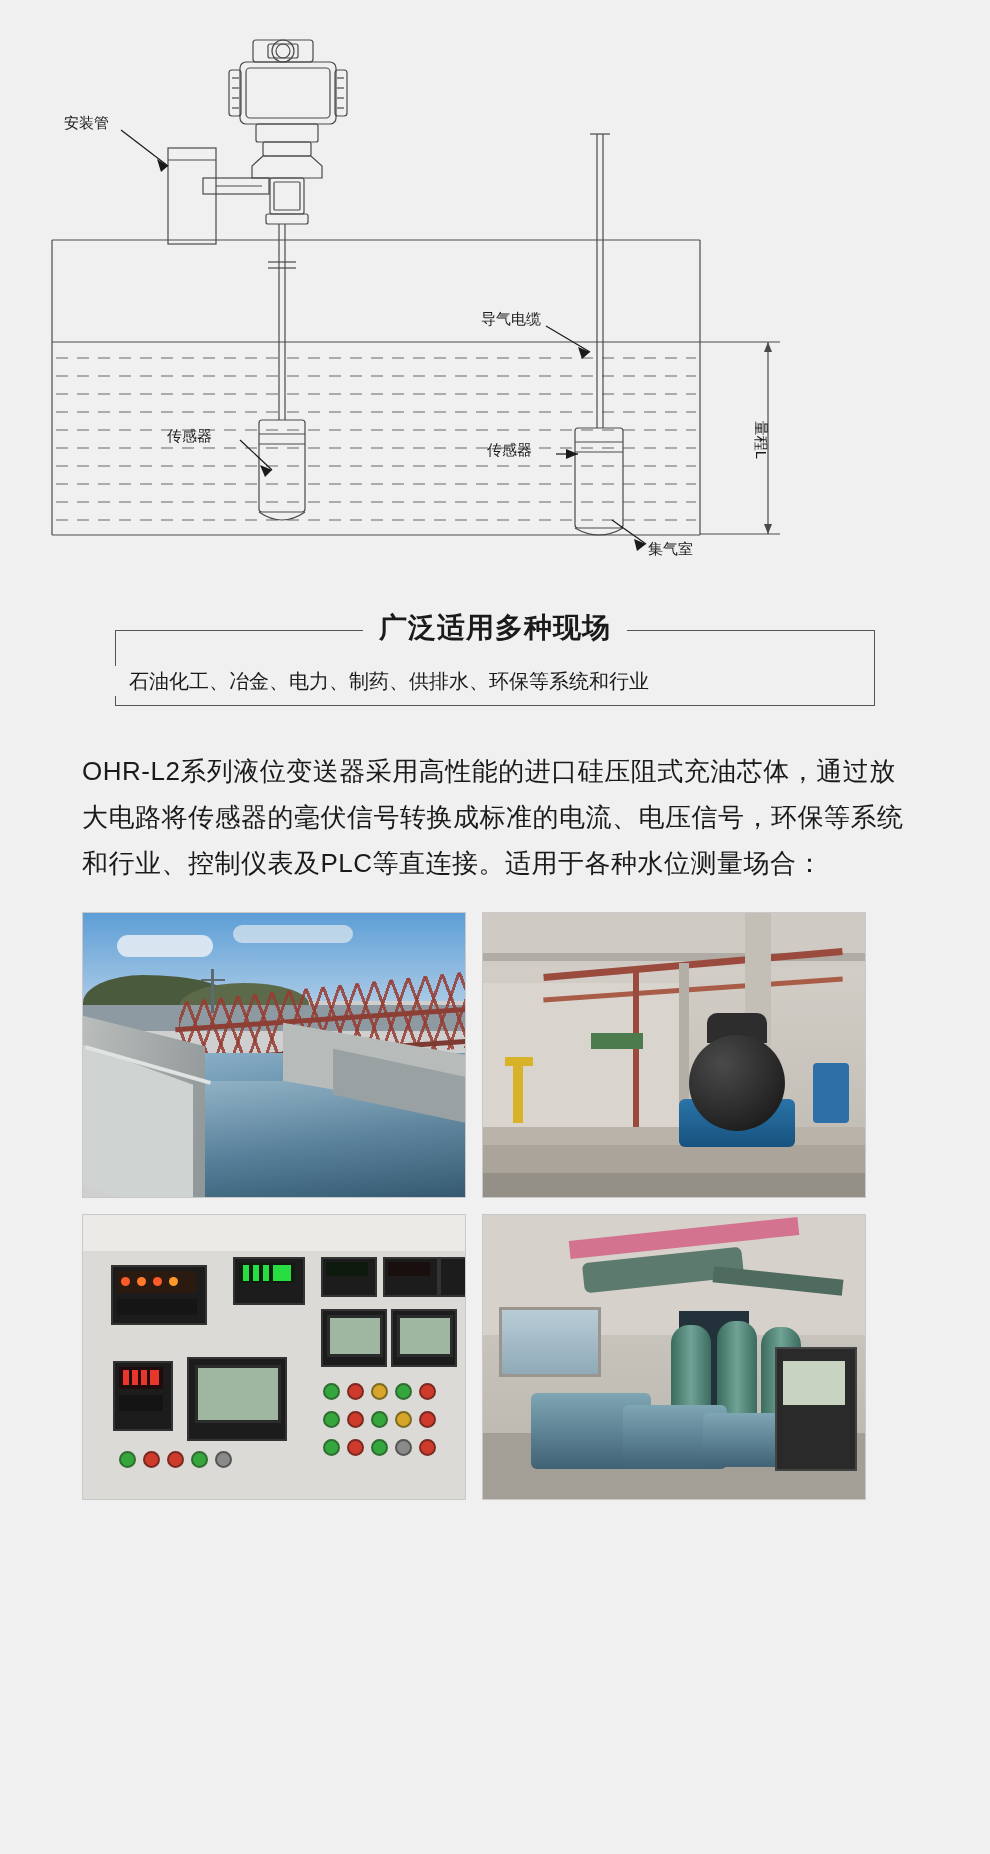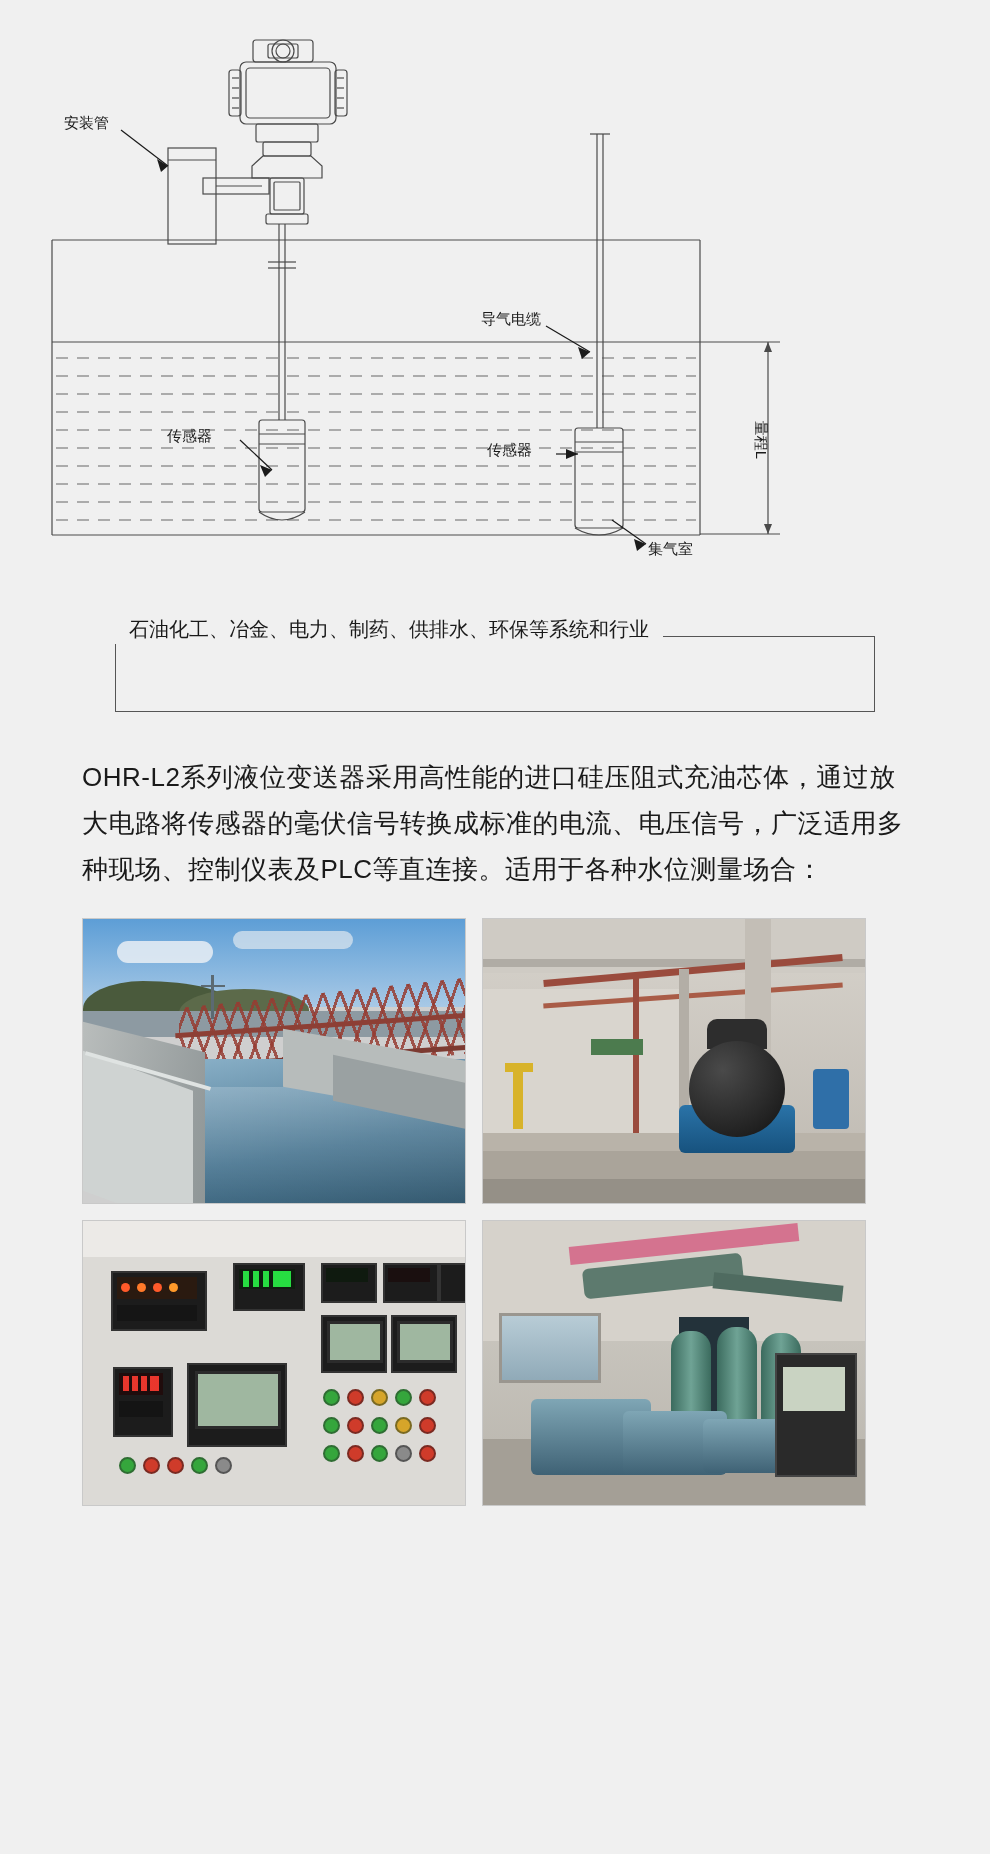--- a/index.html
+++ b/index.html
@@ -322,26 +322,29 @@
       <text class="diag-label" x="648" y="554">集气室</text>
       <text class="diag-label-v" x="756" y="440" transform="rotate(90 756 440)" text-anchor="middle">量程L</text>
     </svg>
   </div>
 
   <div class="banner">
     <div class="frame-line fl-top"></div>
     <div class="frame-line fl-left"></div>
     <div class="frame-line fl-right"></div>
     <div class="frame-line fl-bottom"></div>
+    <div class="banner-title-row">
+      <span class="banner-title">广泛适用多种现场</span>
+    </div>
     <div class="banner-sub-row">
       <span class="banner-sub">石油化工、冶金、电力、制药、供排水、环保等系统和行业</span>
     </div>
   </div>
 
-  <div class="para">OHR-L2系列液位变送器采用高性能的进口硅压阻式充油芯体，通过放大电路将传感器的毫伏信号转换成标准的电流、电压信号，广泛适用多种现场、控制仪表及PLC等直连接。适用于各种水位测量场合：</div>
+  <div class="para">OHR-L2系列液位变送器采用高性能的进口硅压阻式充油芯体，通过放大电路将传感器的毫伏信号转换成标准的电流、电压信号，环保等系统和行业、控制仪表及PLC等直连接。适用于各种水位测量场合：</div>
 
   <div class="photos">
 
     <div class="photo">
       <div class="p1-sky"></div>
       <div class="p1-cloud1"></div>
       <div class="p1-cloud2"></div>
       <div class="p1-hill"></div>
       <div class="p1-hill2"></div>
       <div class="p1-far"></div>

